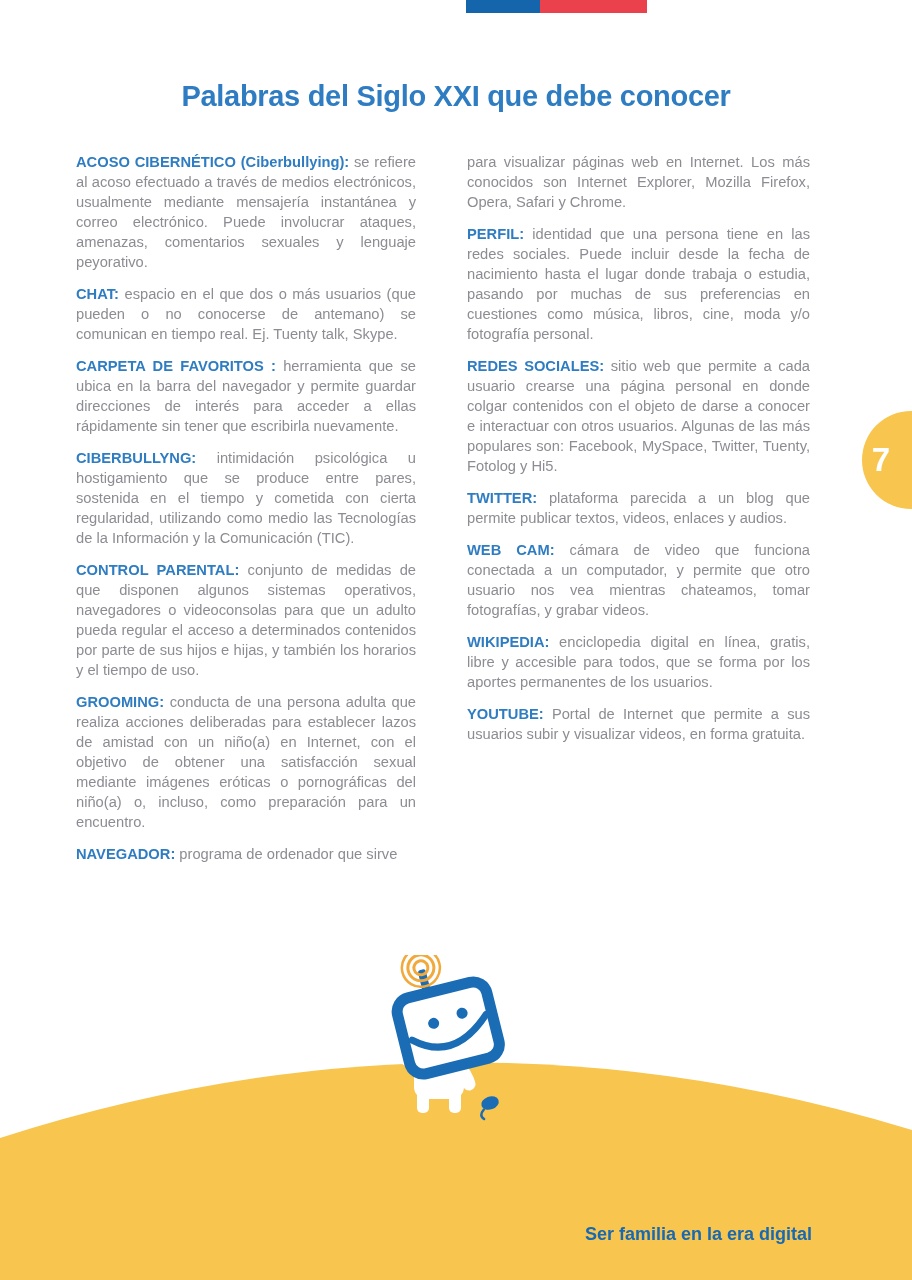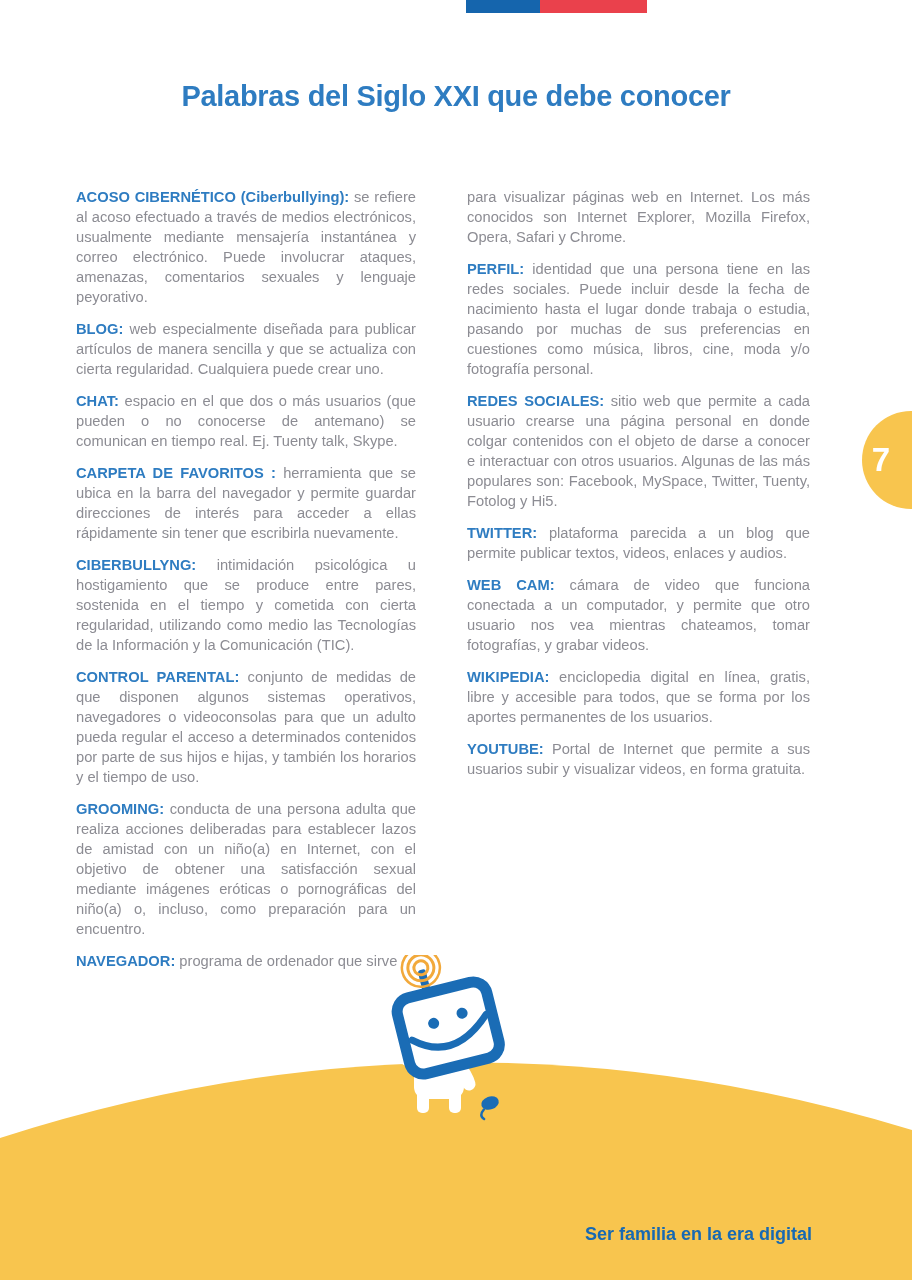--- a/index.html
+++ b/index.html
@@ -12,21 +12,21 @@
   .flag .b{width:74px;height:13px;background:#1565ad;}
   .flag .r{width:107px;height:13px;background:#ea414c;}
   .title{
     position:absolute;top:68px;left:0;right:0;margin:12px;
     text-align:center;font-size:29px;font-weight:bold;color:#2e7cc1;
     letter-spacing:-0.3px;
   }
   .content{
     position:absolute;top:152px;left:76px;display:flex;gap:51px;
   }
-  .col{width:340px;margin-top:35px;}
+  .col{width:340px;}
   .col.right{width:343px;}
   .entry{
     margin:0 0 12px 0;font-size:14.7px;line-height:20px;color:#8c8c93;
     text-align:justify;
   }
   .term{color:#2e7cc1;font-weight:bold;}
   .defbold{color:#4a4a4e;font-weight:bold;}
   .page-tab{
     position:absolute;right:0;top:411px;width:50px;height:98px;
     background:#f8c54e;border-radius:98px 0 0 98px;
@@ -49,21 +49,20 @@
     <div class="b"></div>
     <div class="r"></div>
   </div>
 
   <h1 class="title">Palabras del Siglo XXI que debe conocer</h1>
 
   <div class="content">
     <div class="col">
   <p class="entry"><span class="term">ACOSO CIBERNÉTICO (Ciberbullying): </span><span class="def">se refiere al acoso efectuado a través de medios electrónicos, usualmente mediante mensajería instantánea y correo electrónico. Puede involucrar ataques, amenazas, comentarios sexuales y lenguaje peyorativo.</span><span class="defbold"></span></p>
 
-  <p class="entry"><span class="term">BLOG: </span><span class="def">web especialmente diseñada para publicar artículos de manera sencilla y que se actualiza con cierta regularidad. Cualquiera puede crear uno.</span><span class="defbold"></span></p>
 
 
   <p class="entry"><span class="term">CHAT: </span><span class="def">espacio en el que dos o más usuarios (que pueden o no conocerse de antemano) se comunican en tiempo real. Ej. Tuenty talk, Skype.</span><span class="defbold"></span></p>
 
   <p class="entry"><span class="term">CARPETA DE FAVORITOS : </span><span class="def">herramienta que se ubica en la barra del navegador y permite guardar direcciones de interés para acceder a ellas rápidamente sin tener que escribirla nuevamente.</span><span class="defbold"></span></p>
 
   <p class="entry"><span class="term">CIBERBULLYNG: </span><span class="def">intimidación psicológica u hostigamiento que se produce entre pares, sostenida en el tiempo y cometida con cierta regularidad, utilizando como medio las Tecnologías de la Información y la Comunicación (TIC).</span><span class="defbold"></span></p>
 
   <p class="entry"><span class="term">CONTROL PARENTAL: </span><span class="def">conjunto de medidas de que disponen algunos sistemas operativos, navegadores o videoconsolas para que un adulto pueda regular el acceso a determinados contenidos por parte de sus hijos e hijas, y también los horarios y el tiempo de uso.</span><span class="defbold"></span></p>
 

